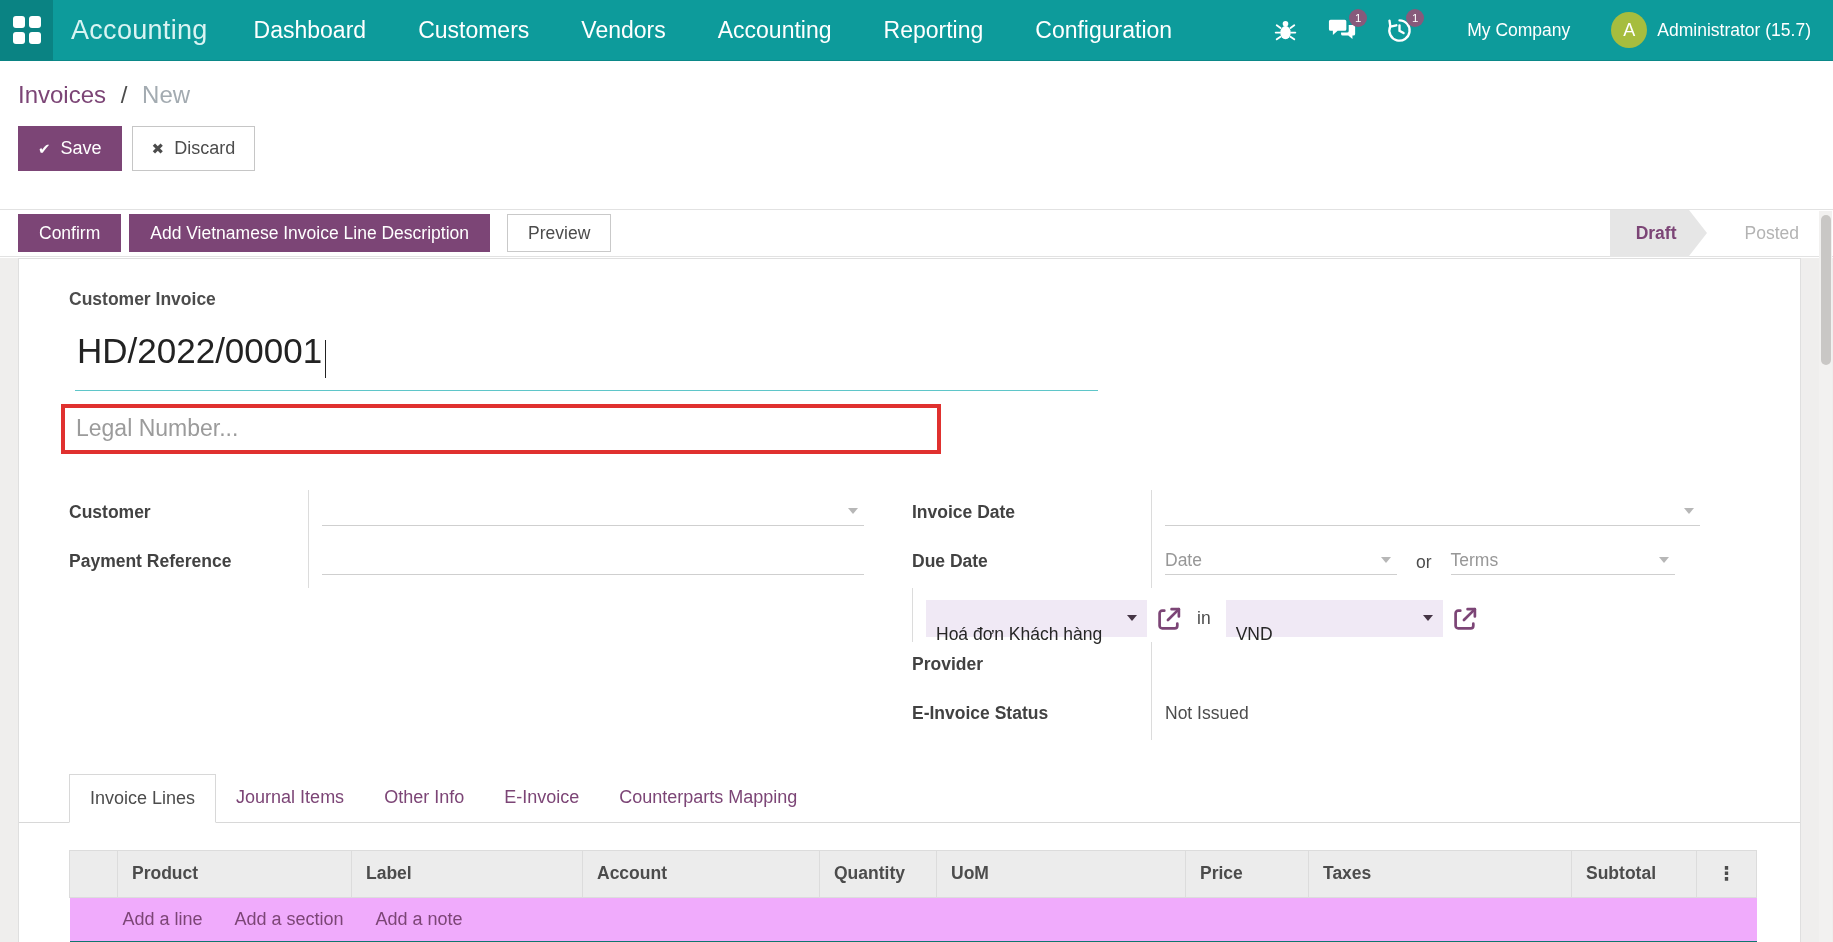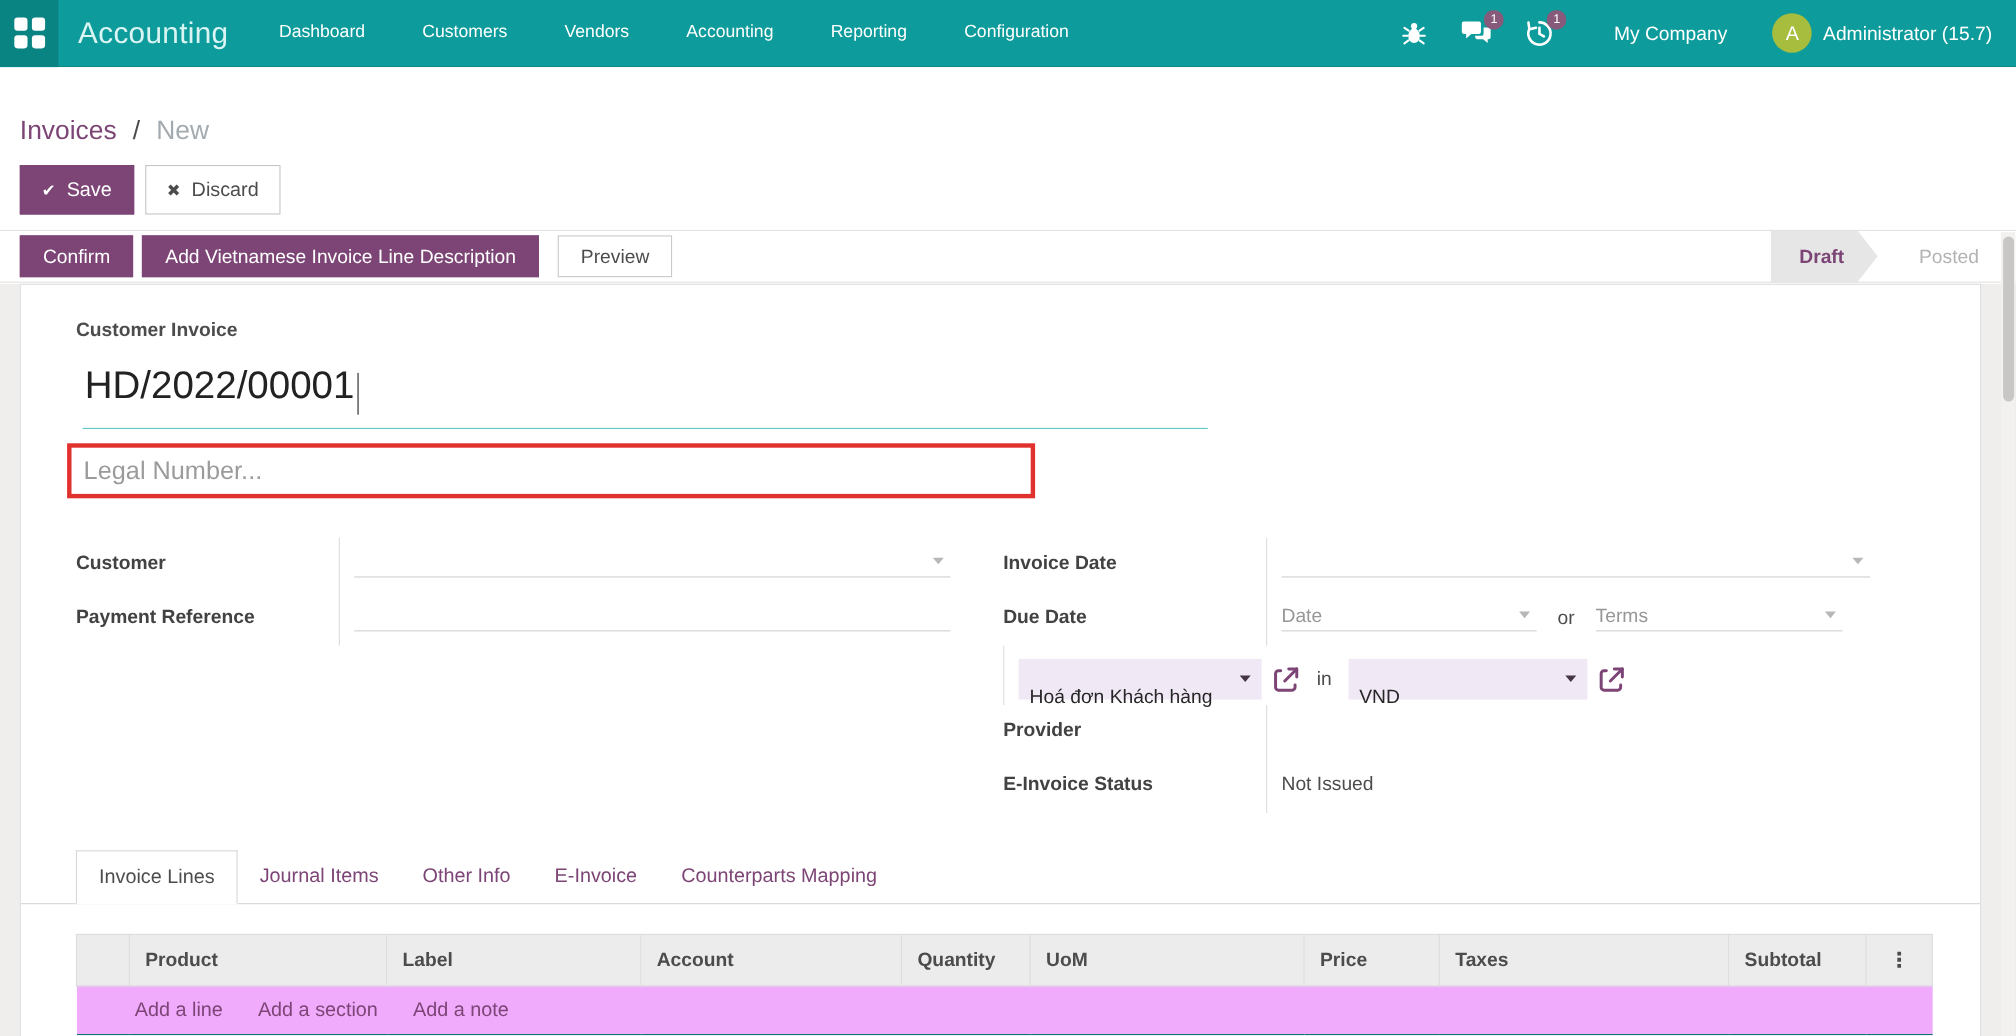--- a/index.html
+++ b/index.html
@@ -13,33 +13,33 @@
     font-family:"Liberation Sans",sans-serif;color:#4c4c4c;
   }
   .ico{font-family:"DejaVu Sans",sans-serif;}
 
   
   .navbar{height:61px;background:var(--nav-teal);display:flex;align-items:center;border-bottom:1px solid rgba(0,0,0,.12);}
   .apps{width:53px;height:61px;background:var(--nav-teal-dark);display:flex;align-items:center;justify-content:center;cursor:pointer;flex:none;}
   .apps-grid{display:grid;grid-template-columns:12px 12px;grid-gap:4px;}
   .apps-grid span{width:12px;height:12px;background:#fff;border-radius:3px;}
   .brand{color:#d9f4f3;font-size:27px;margin:0 10px 0 18px;font-weight:400;letter-spacing:.3px;cursor:pointer;white-space:nowrap;}
-  .nav-menu{display:flex;gap:52px;color:#fff;font-size:16px;margin-left:36px;}
+  .nav-menu{display:flex;gap:52px;color:#fff;font-size:23px;margin-left:36px;}
   .nav-menu span{cursor:pointer;white-space:nowrap;}
   .nav-right{margin-left:auto;display:flex;align-items:center;gap:27px;padding-right:22px;color:#fff;}
   .nav-iconbtn{position:relative;width:30px;height:30px;display:flex;align-items:center;justify-content:center;cursor:pointer;}
   .badge{position:absolute;top:-6px;right:-10px;background:var(--badge-purple);color:#fff;font-size:11.5px;min-width:18px;height:18px;border-radius:9px;display:flex;align-items:center;justify-content:center;padding:0 4px;}
   .company{font-size:17.5px;margin-left:26px;cursor:pointer;white-space:nowrap;}
   .usermenu{display:flex;align-items:center;gap:10px;cursor:pointer;margin-left:14px;}
   .avatar{width:36px;height:36px;border-radius:50%;background:var(--avatar-green);color:#fff;font-size:18px;display:flex;align-items:center;justify-content:center;}
   .username{font-size:17.5px;white-space:nowrap;}
 
   
   .cp{height:149px;padding:20px 0 0 18px;border-bottom:1px solid #e2e2e2;background:#fff;}
-  .breadcrumb{font-size:24px;margin-top:24px;}
+  .breadcrumb{font-size:24px;}
   .breadcrumb .parent{color:var(--purple);cursor:pointer;}
   .breadcrumb .sep{color:#4c4c4c;margin:0 8px;}
   .breadcrumb .current{color:#a3abb1;}
   .btn-row{margin-top:17px;display:flex;gap:10px;}
   .btn{font-size:18px;height:45px;padding:0 19px;border:1px solid transparent;cursor:pointer;display:inline-flex;align-items:center;gap:10px;background:#fff;font-family:inherit;}
   .btn-primary{background:var(--purple);border-color:var(--purple);color:#fff;}
   .btn-secondary{border-color:#c6c6c6;color:#4c4c4c;}
   .btn .ico{font-size:15px;}
 
   

